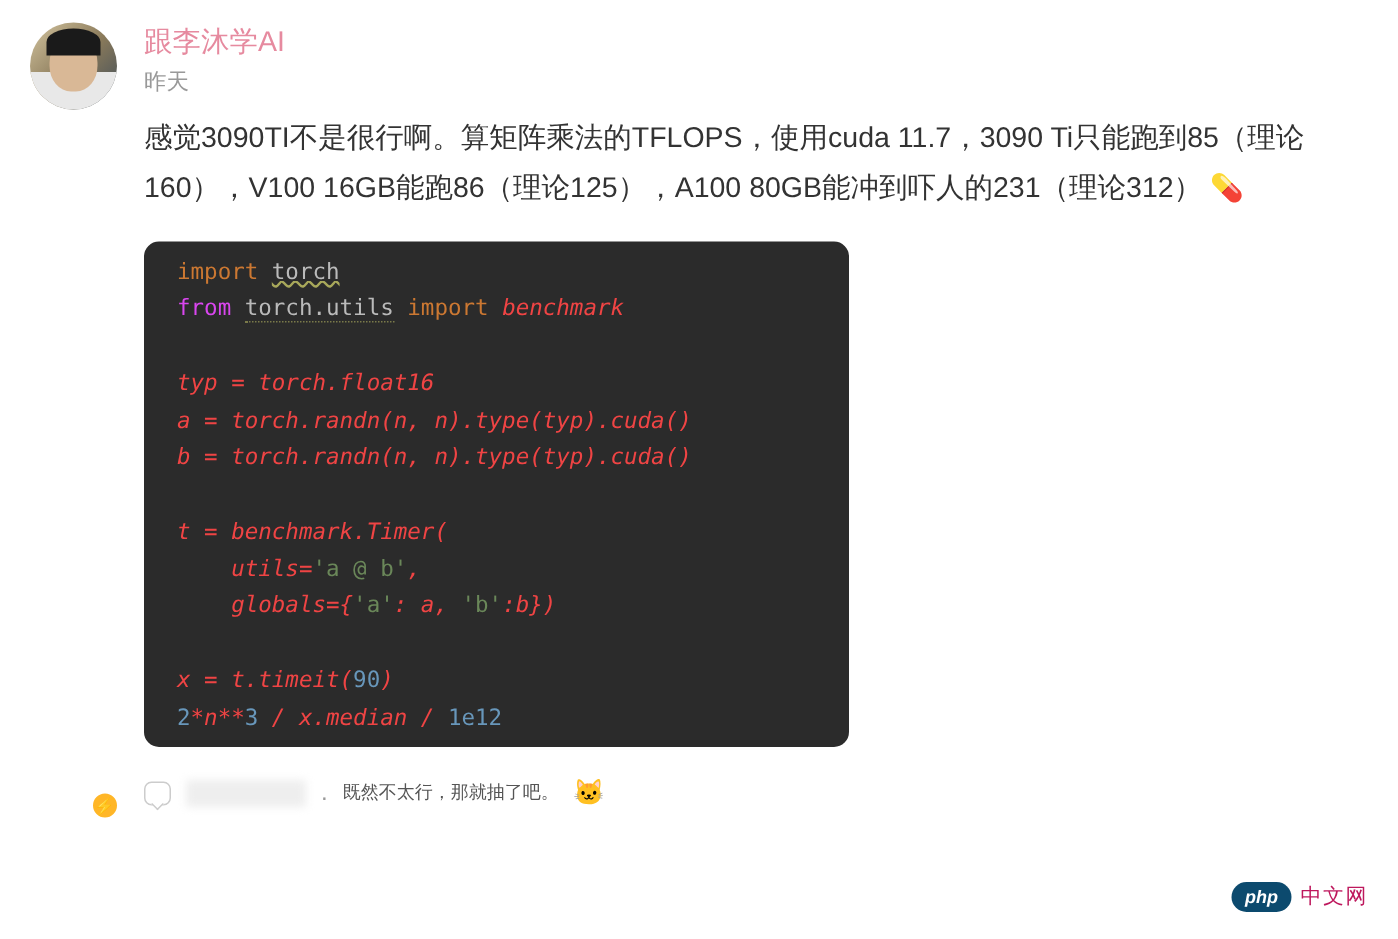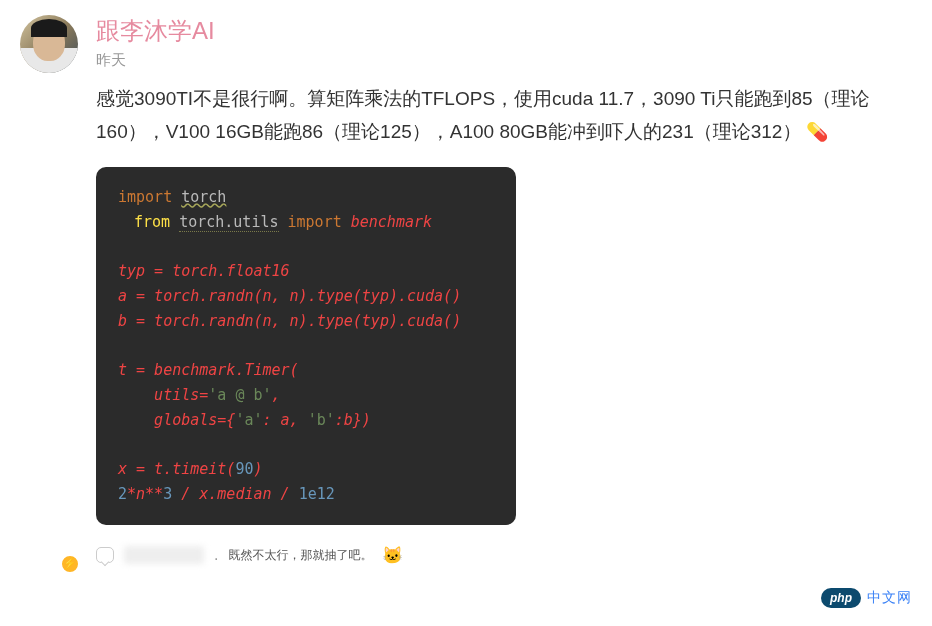--- a/index.html
+++ b/index.html
@@ -75,21 +75,21 @@
       content: "⚡";
       font-size: 11px;
       color: #fff;
     }
     .content {
       flex: 1;
       min-width: 0;
     }
     .author-name {
       color: #e68a9f;
-      font-size: 24px;
+      font-size: 19px;
       font-weight: 500;
       margin-bottom: 4px;
     }
     .timestamp {
       color: #999;
       font-size: 15px;
       margin-bottom: 12px;
     }
     .post-text {
       color: #333;
@@ -97,32 +97,32 @@
       line-height: 1.75;
       margin-bottom: 18px;
     }
     .pill-emoji {
       display: inline-block;
       font-size: 18px;
     }
     .code-block {
       background: #2b2b2b;
       border-radius: 10px;
-      padding: 18px 22px;
+      padding: 8px 22px;
       font-family: "SF Mono", Monaco, Menlo, Consolas, monospace;
       font-size: 15px;
       line-height: 1.65;
       color: #bababa;
-      width: 420px;
+      width: 470px;
     }
     .code-line {
       white-space: pre;
     }
     .kw-import { color: #cc7832; }
-    .kw-from { color: #fde047; margin-left: 16px; }
+    .kw-from { color: #d946ef; }
     .mod { color: #bababa; border-bottom: 1px dotted #7a7a4a; }
     .mod-yellow { color: #bababa; text-decoration: underline; text-decoration-style: wavy; text-decoration-color: #a8a85a; }
     .var { color: #ef4444; font-style: italic; }
     .num { color: #6897bb; }
     .str { color: #6a8759; }
     .op { color: #bababa; }
     .empty-line { height: 1.65em; }
     .comment-bar {
       display: flex;
       align-items: center;
@@ -174,21 +174,21 @@
     .php-logo {
       background: #0c4a6e;
       color: #fff;
       font-size: 12px;
       font-weight: bold;
       padding: 3px 9px;
       border-radius: 11px;
       font-style: italic;
     }
     .watermark-text {
-      color: #3b82f6;
+      color: #be185d;
       font-size: 14px;
       letter-spacing: 1px;
     }
   </style>
 </head>
 <body>
 
 <div class="post-container">
   <div class="avatar-wrapper">
     <div class="avatar">

